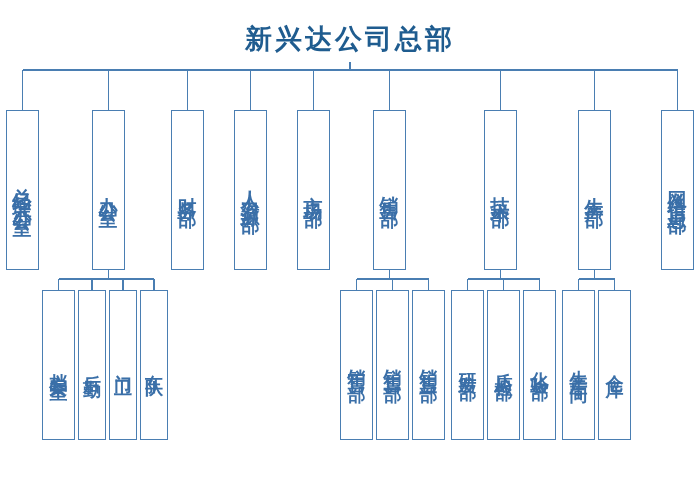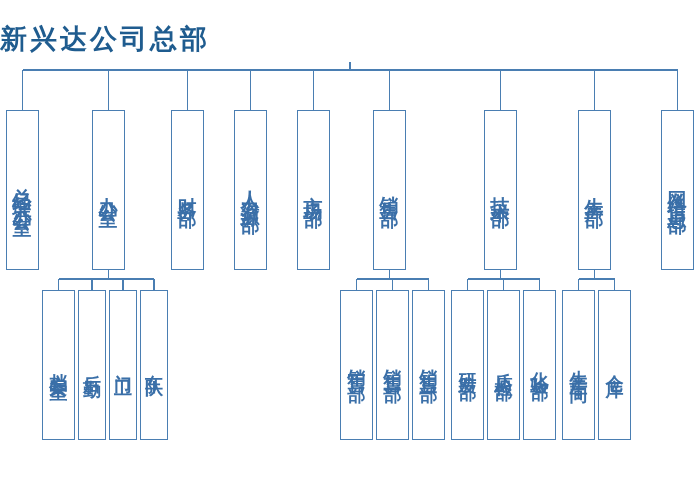--- a/index.html
+++ b/index.html
@@ -15,20 +15,21 @@
     font-family: "DejaVu Sans", "Liberation Sans", sans-serif;
     overflow: hidden;
   }
 
   
   .chart-title {
     position: absolute;
     left: 0;
     top: 22px;
     width: 700px;
+    text-align: center;
     font-size: 27px;
     font-weight: bold;
     letter-spacing: 3px;
     color: #1F5C8F;
     line-height: 34px;
     white-space: nowrap;
   }
 
   
   #connectors {

